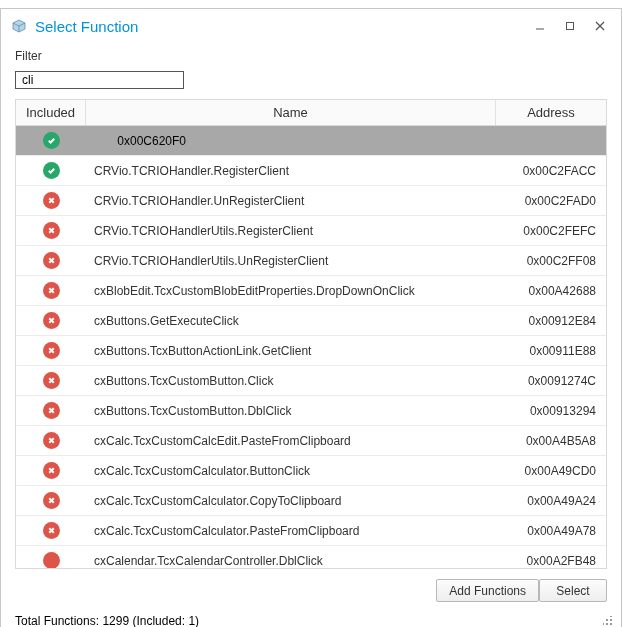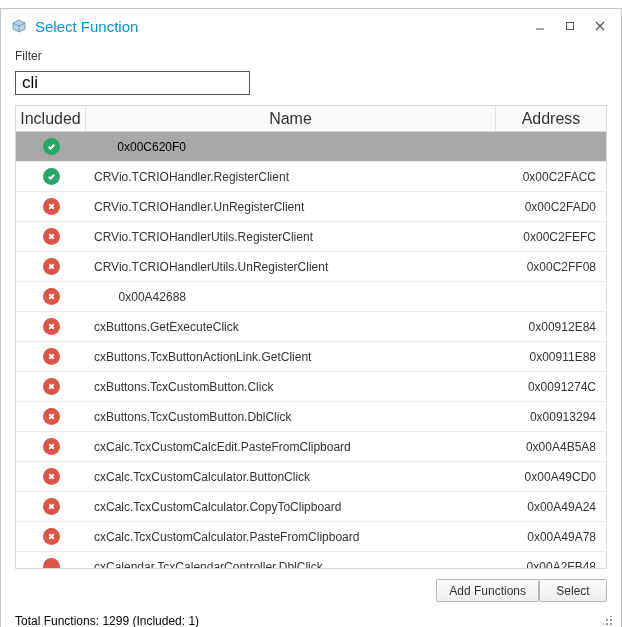--- a/index.html
+++ b/index.html
@@ -6,24 +6,24 @@
   html, body { margin:0; padding:0; font-family: "Segoe UI", Tahoma, sans-serif; font-size:12px; color:#333; background:#fff; }
   .window { width:622px; height:627px; border:1px solid #c7c7c7; display:flex; flex-direction:column; background:#fff;margin-top:8px; }
   .titlebar { height:34px; display:flex; align-items:center; padding:0 6px 0 10px; }
   .titlebar .app-icon { width:16px; height:16px; margin-right:8px; }
   .titlebar .title { color:#0094d8; font-size:15px; flex:1; }
   .win-controls { display:flex; gap:0; }
   .win-btn { width:30px; height:22px; display:flex; align-items:center; justify-content:center; color:#666; }
   .win-btn svg { width:10px; height:10px; }
   .filter-row { display:flex; align-items:flex-start; padding:6px 14px 10px 14px; gap:8px;flex-direction:column; }
   .filter-label { color:#333; font-size:12px; padding-right:4px; }
-  .filter-input { flex:1; height:22px; border:1px solid #555; padding:1px 6px; font-size:17px; font-family:inherit; outline:none; }
+  .filter-input { flex:1; height:22px; border:1px solid #555; padding:1px 6px; font-size:12px; font-family:inherit; outline:none; }
   .grid-wrap { flex:1; margin:0 14px; border:1px solid #d9d9d9; overflow:hidden; display:flex; flex-direction:column; }
   .grid-header { display:flex; background:#fafafa; border-bottom:1px solid #d9d9d9; height:26px; }
-  .col { display:flex; align-items:center; padding:0 8px; font-size:16px; color:#333; border-right:1px solid #e2e2e2; }
+  .col { display:flex; align-items:center; padding:0 8px; font-size:13px; color:#333; border-right:1px solid #e2e2e2; }
   .col:last-child { border-right:none; }
   .col-included { width:70px; justify-content:center; }
   .col-name { flex:1; justify-content:center; }
   .col-addr { width:110px; justify-content:center; }
   .grid-body { flex:1; overflow:hidden; }
   .row { display:flex; height:30px; border-bottom:1px solid #ececec; align-items:center; font-size:12px; }
   .row.selected { background:#a8a8a8; color:#fff; }
   .row .c-inc { width:70px; display:flex; justify-content:center; align-items:center; }
   .row .c-name { flex:1; padding:0 8px; white-space:nowrap; overflow:hidden; text-overflow:ellipsis; }
   .row .c-addr { width:110px; padding:0 10px 0 0; text-align:right; }
@@ -151,20 +151,21 @@
         </div>
         <div class="row">
           <div class="c-inc">
             <span class="circle no">
               <svg viewBox="0 0 10 10">
                 <line x1="2.5" y1="2.5" x2="7.5" y2="7.5"></line>
                 <line x1="7.5" y1="2.5" x2="2.5" y2="7.5"></line>
               </svg>
             </span>
           </div>
+          <div class="c-name">cxBlobEdit.TcxCustomBlobEditProperties.DropDownOnClick</div>
           <div class="c-addr">0x00A42688</div>
         </div>
         <div class="row">
           <div class="c-inc">
             <span class="circle no">
               <svg viewBox="0 0 10 10">
                 <line x1="2.5" y1="2.5" x2="7.5" y2="7.5"></line>
                 <line x1="7.5" y1="2.5" x2="2.5" y2="7.5"></line>
               </svg>
             </span>

